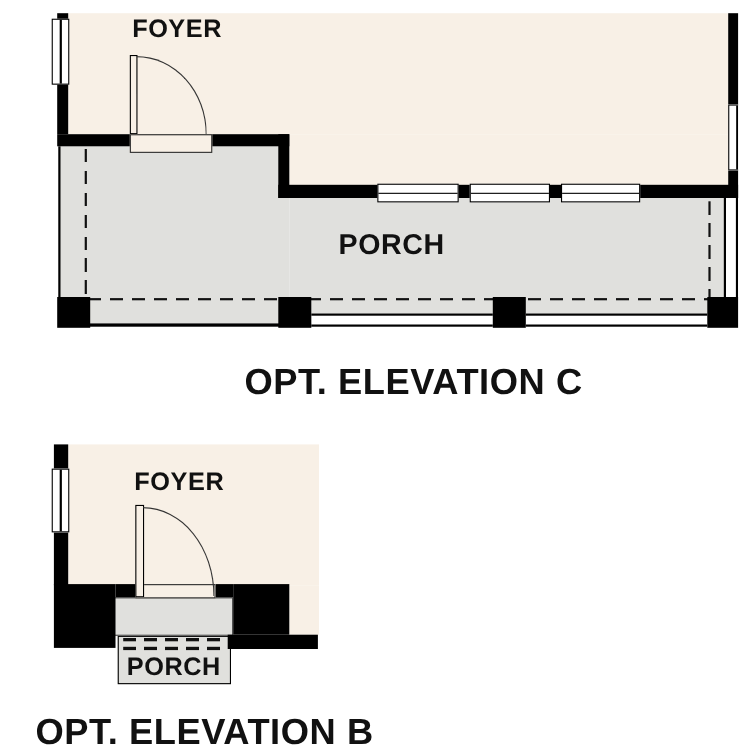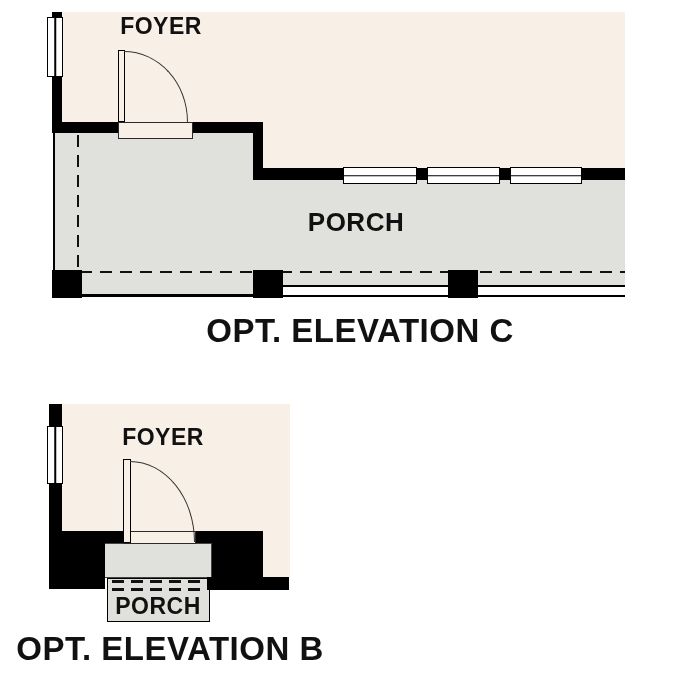--- a/index.html
+++ b/index.html
@@ -7,20 +7,21 @@
     padding: 0;
     background: #ffffff;
     font-family: "Liberation Sans", "DejaVu Sans", sans-serif;
   }
   .canvas {
     position: relative;
     width: 625px;
     height: 687px;
     background: var(--bg, #ffffff);
     overflow: hidden;
+    padding-left: 46px;
   }
   .abs { position: absolute; box-sizing: border-box; }
   .beige { background: var(--beige, #f8f0e6); }
   .gray  { background: var(--gray, #e0e0dd); }
   .wall  { background: var(--wall, #000000); }
 
   
   .window {
     background: #ffffff;
     border: 1.5px solid #000;
@@ -86,21 +87,21 @@
     white-space: nowrap;
   }
   .caption {
     position: absolute;
     color: var(--text, #111);
     font-weight: bold;
     font-size: 33px;
     letter-spacing: 0.5px;
     text-align: center;
     white-space: nowrap;
-    margin: 0;
+    margin: 16px;
   }
 </style>
 </head>
 <body>
 
 <div class="canvas">
 
   <section>
 
     <div class="abs beige" style="left:62px; top:12px; width:600px; height:110px;"></div>

